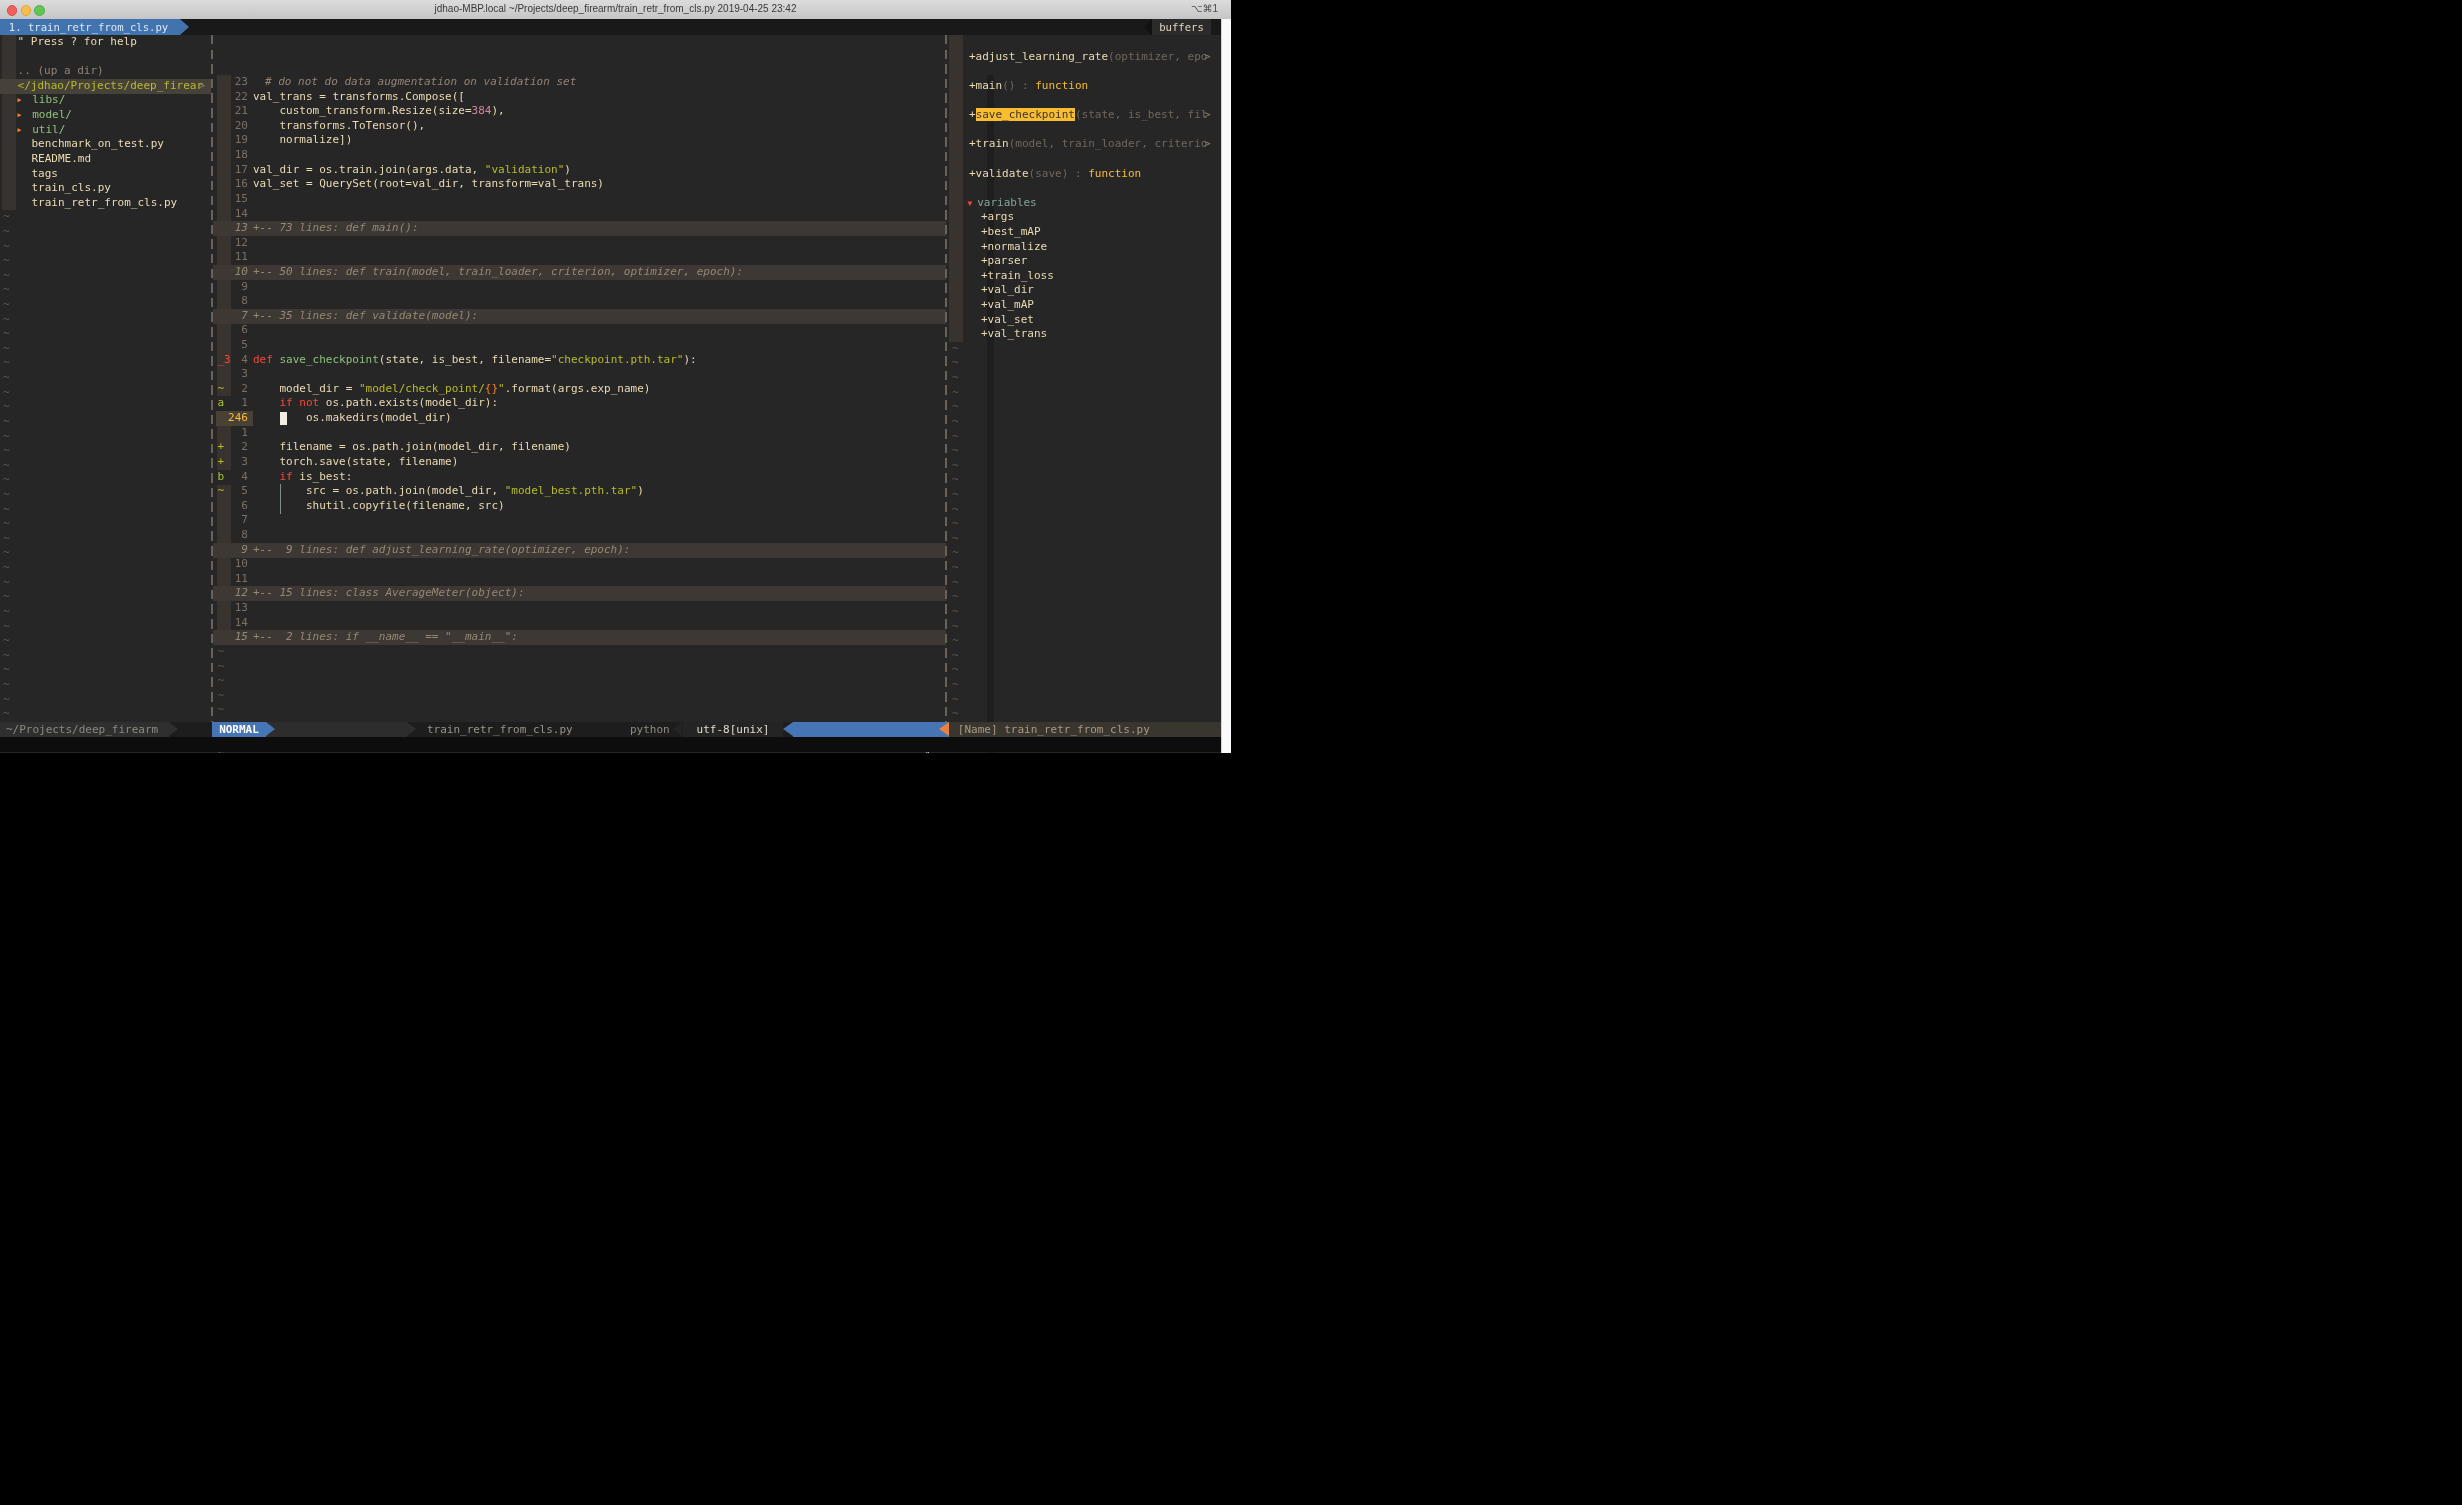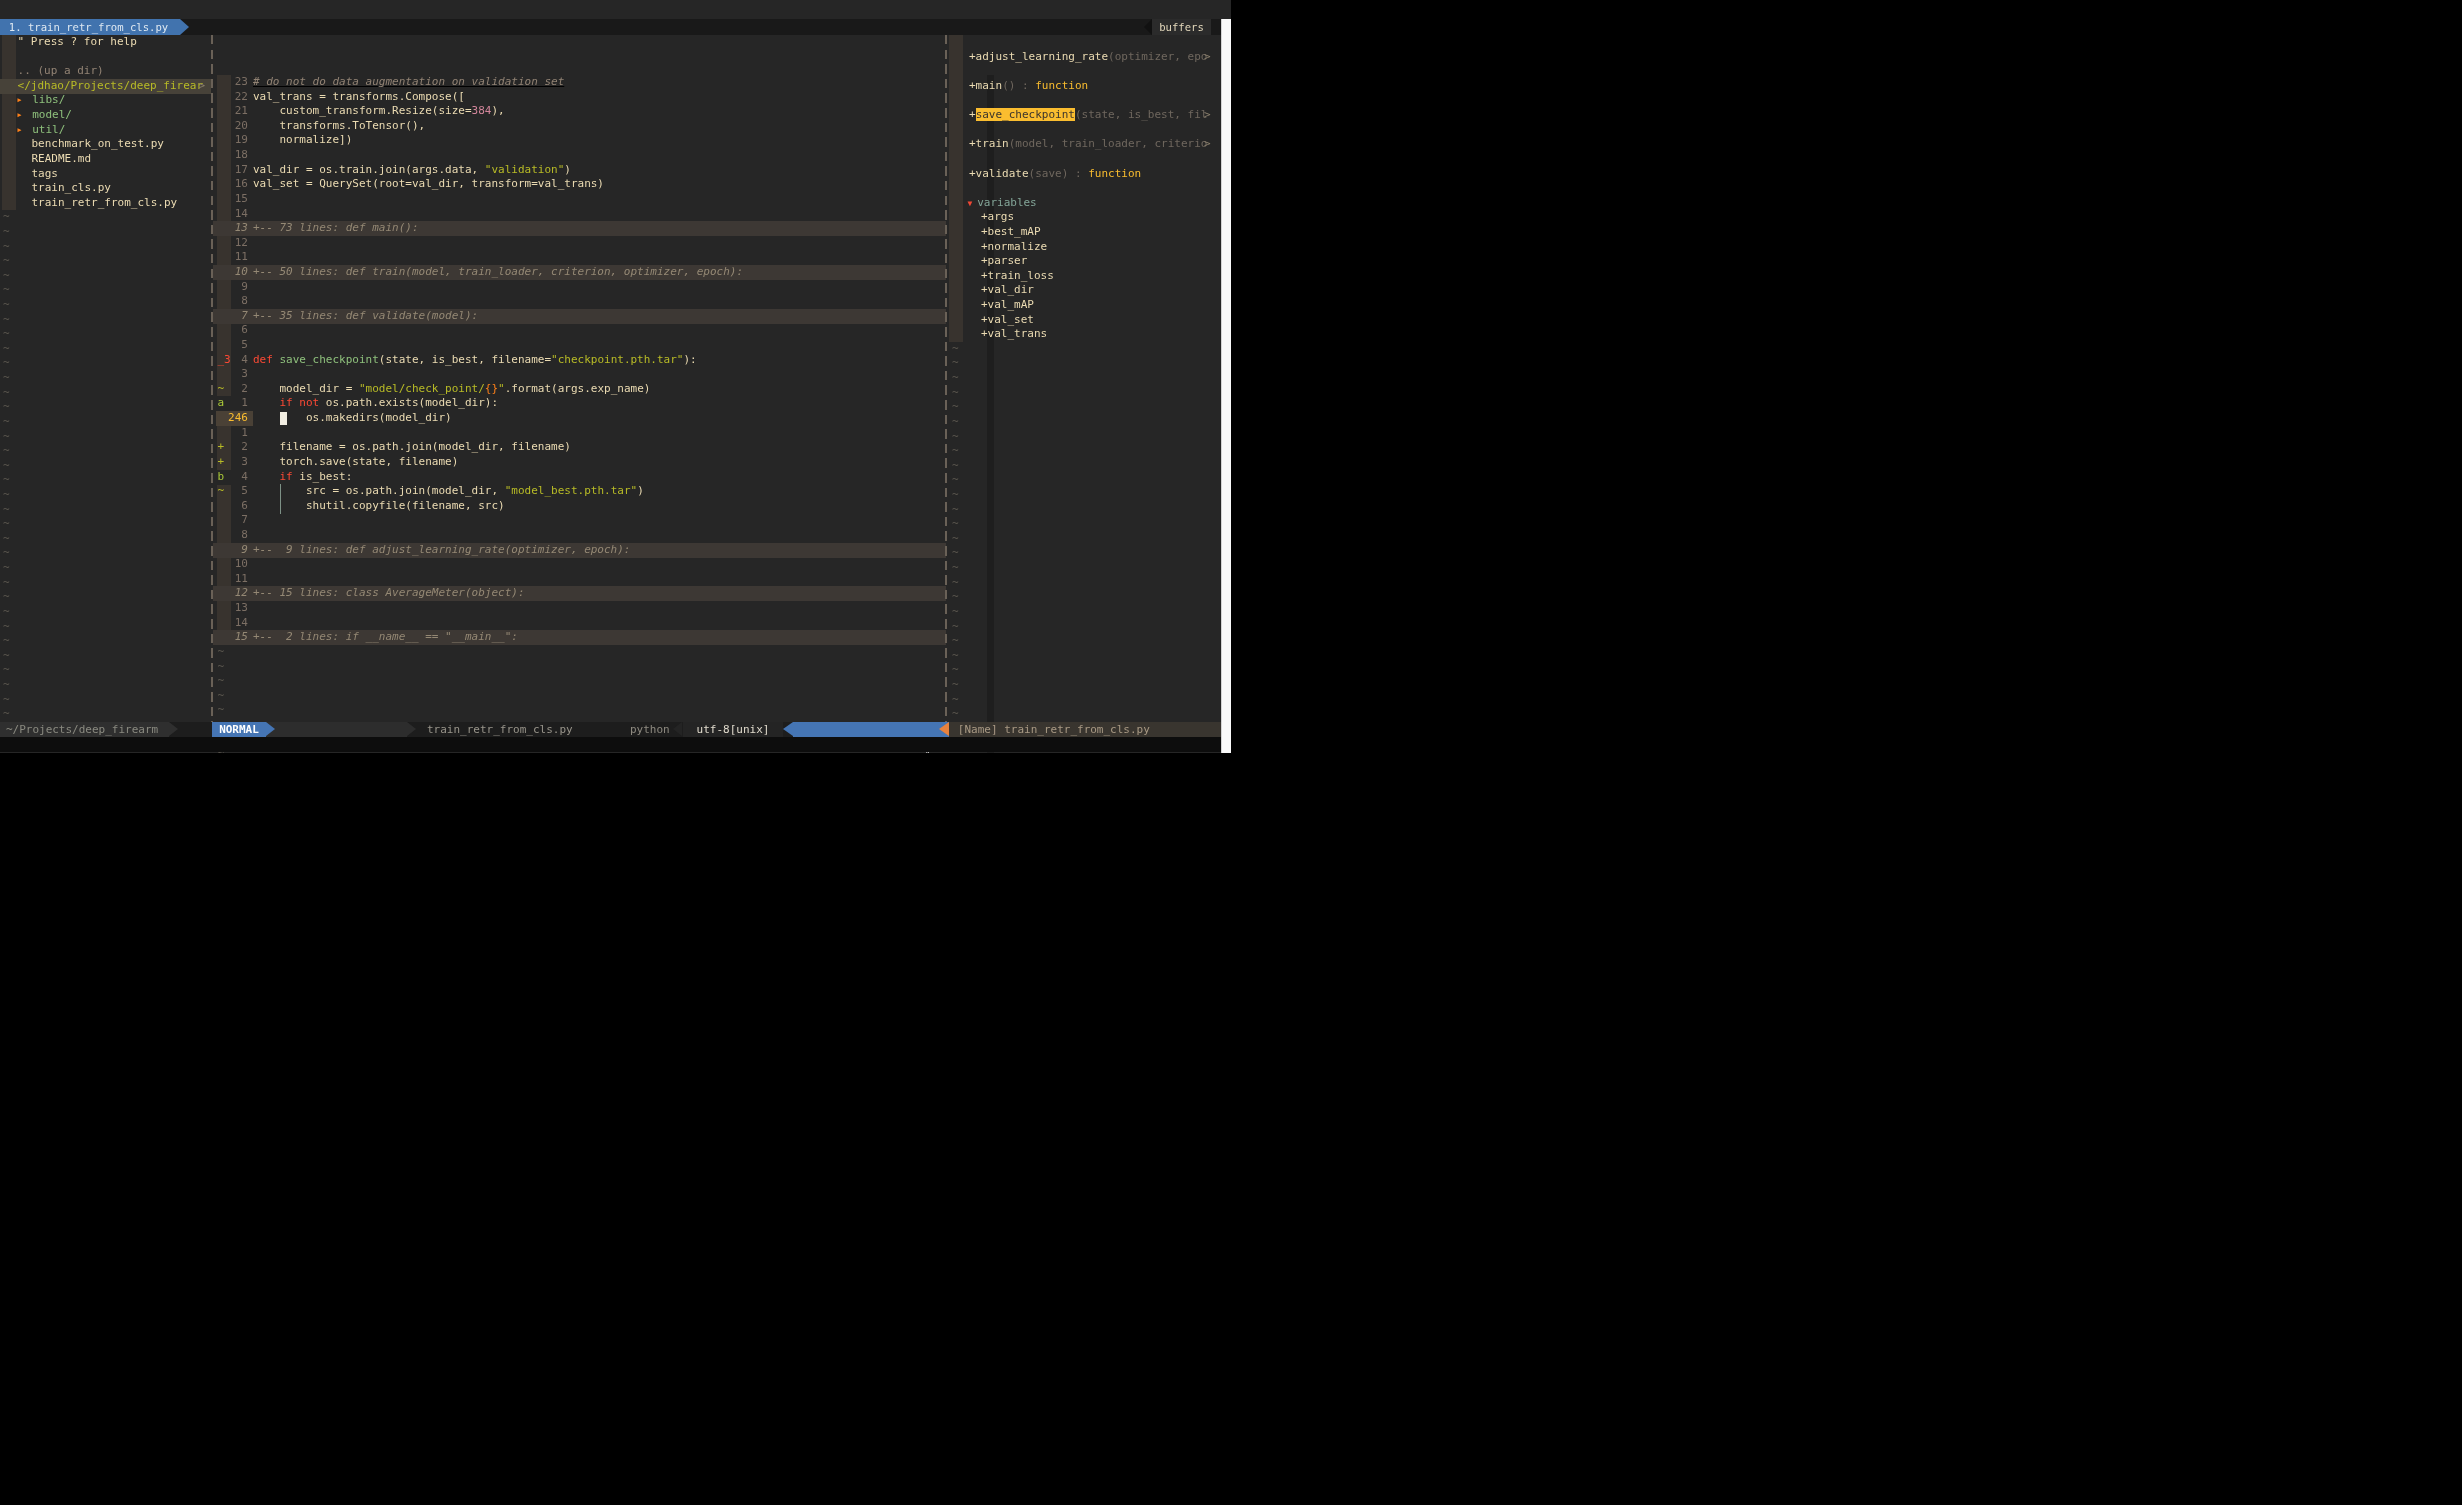--- a/index.html
+++ b/index.html
@@ -68,20 +68,27 @@
   .branch-ic b{position:absolute;left:5.1px;top:1.5px;width:2.9px;height:1.5px;background:#e9e4d6;transform:rotate(-35deg);}
   .ln-stack{display:inline-flex;flex-direction:column;font-size:5.5px;line-height:5.5px;vertical-align:0.7px;}
   .cmdline{position:absolute;left:0;top:737px;width:1231px;height:15.4px;background:#0d0d0d;}
   .scrollbar{position:absolute;left:1221px;top:19px;width:10.3px;height:734px;background:#fafafa;border-left:0.7px solid #d4d4d4;box-sizing:border-box;}
 </style>
 </head>
 <body>
 
 <div class="screen">
 
+  <div class="titlebar">
+    <span class="tl red"></span>
+    <span class="tl yellow"></span>
+    <span class="tl green"></span>
+    <span class="title-text">jdhao-MBP.local  ~/Projects/deep_firearm/train_retr_from_cls.py  2019-04-25 23:42</span>
+    <span class="title-shortcut">⌥⌘1</span>
+  </div>
 
   <div class="tabline">
     <div class="tab-active">1. train_retr_from_cls.py</div>
     <div class="tab-arrow"></div>
     <div class="buffers-tri"></div>
     <div class="buffers-box">buffers</div>
   </div>
 
   <div class="workspace">
     <div id="nerdtree" style="position:absolute;left:0;top:0;width:211px;height:100%;">
@@ -131,21 +138,21 @@
         <div class="row" style="top: 614px; padding-left: 2.9px;"><span class="tilde">~</span></div>
         <div class="row" style="top: 628px; padding-left: 2.9px;"><span class="tilde">~</span></div>
         <div class="row" style="top: 643px; padding-left: 2.9px;"><span class="tilde">~</span></div>
         <div class="row" style="top: 658px; padding-left: 2.9px;"><span class="tilde">~</span></div>
         <div class="row" style="top: 672px; padding-left: 2.9px;"><span class="tilde">~</span></div>
       </div>
     <div class="vsep" style="left:211px;"></div>
     <div id="codewin" style="position:absolute;left:213px;top:0;width:733px;height:100%;margin-top:40px;">
       <div class="cc"></div>
     <div class="strip" style="left: 4.4px; width: 14px; top: 0px; height: 570px;"></div>
-        <div class="row" style="top: 0px;"><span class="linenr" style="left: 2.9px;">23</span><span class="codetext" style="left: 40px; text-decoration: underline;"><span class="c-cmt"># do not do data augmentation on validation set</span></span></div>
+        <div class="row" style="top: 0px;"><span class="linenr" style="left: 2.9px;">23</span><span class="codetext" style="left: 52px;"><span class="c-cmt"># do not do data augmentation on validation set</span></span></div>
         <div class="row" style="top: 14.6px;"><span class="linenr" style="left: 2.9px;">22</span><span class="codetext" style="left: 40px;"><span class="c-fg">val_trans = transforms.Compose([</span></span></div>
         <div class="row" style="top: 29px;"><span class="linenr" style="left: 2.9px;">21</span><span class="codetext" style="left: 40px;"><span class="c-fg">    custom_transform.Resize(size=</span><span class="c-purple">384</span><span class="c-fg">),</span></span></div>
         <div class="row" style="top: 44px;"><span class="linenr" style="left: 2.9px;">20</span><span class="codetext" style="left: 40px;"><span class="c-fg">    transforms.ToTensor(),</span></span></div>
         <div class="row" style="top: 58px;"><span class="linenr" style="left: 2.9px;">19</span><span class="codetext" style="left: 40px;"><span class="c-fg">    normalize])</span></span></div>
         <div class="row" style="top: 73px;"><span class="linenr" style="left: 2.9px;">18</span></div>
         <div class="row" style="top: 88px;"><span class="linenr" style="left: 2.9px;">17</span><span class="codetext" style="left: 40px;"><span class="c-fg">val_dir = os.train.join(args.data, </span><span class="c-str">"validation"</span><span class="c-fg">)</span></span></div>
         <div class="row" style="top: 102px;"><span class="linenr" style="left: 2.9px;">16</span><span class="codetext" style="left: 40px;"><span class="c-fg">val_set = QuerySet(root=val_dir, transform=val_trans)</span></span></div>
         <div class="row" style="top: 117px;"><span class="linenr" style="left: 2.9px;">15</span></div>
         <div class="row" style="top: 132px;"><span class="linenr" style="left: 2.9px;">14</span></div>
         <div class="row fold-row" style="top: 146px;"><span class="linenr" style="left: 2.9px;">13</span><span class="codetext" style="left: 40px;"><span>+-- 73 lines: def main():</span></span></div>

